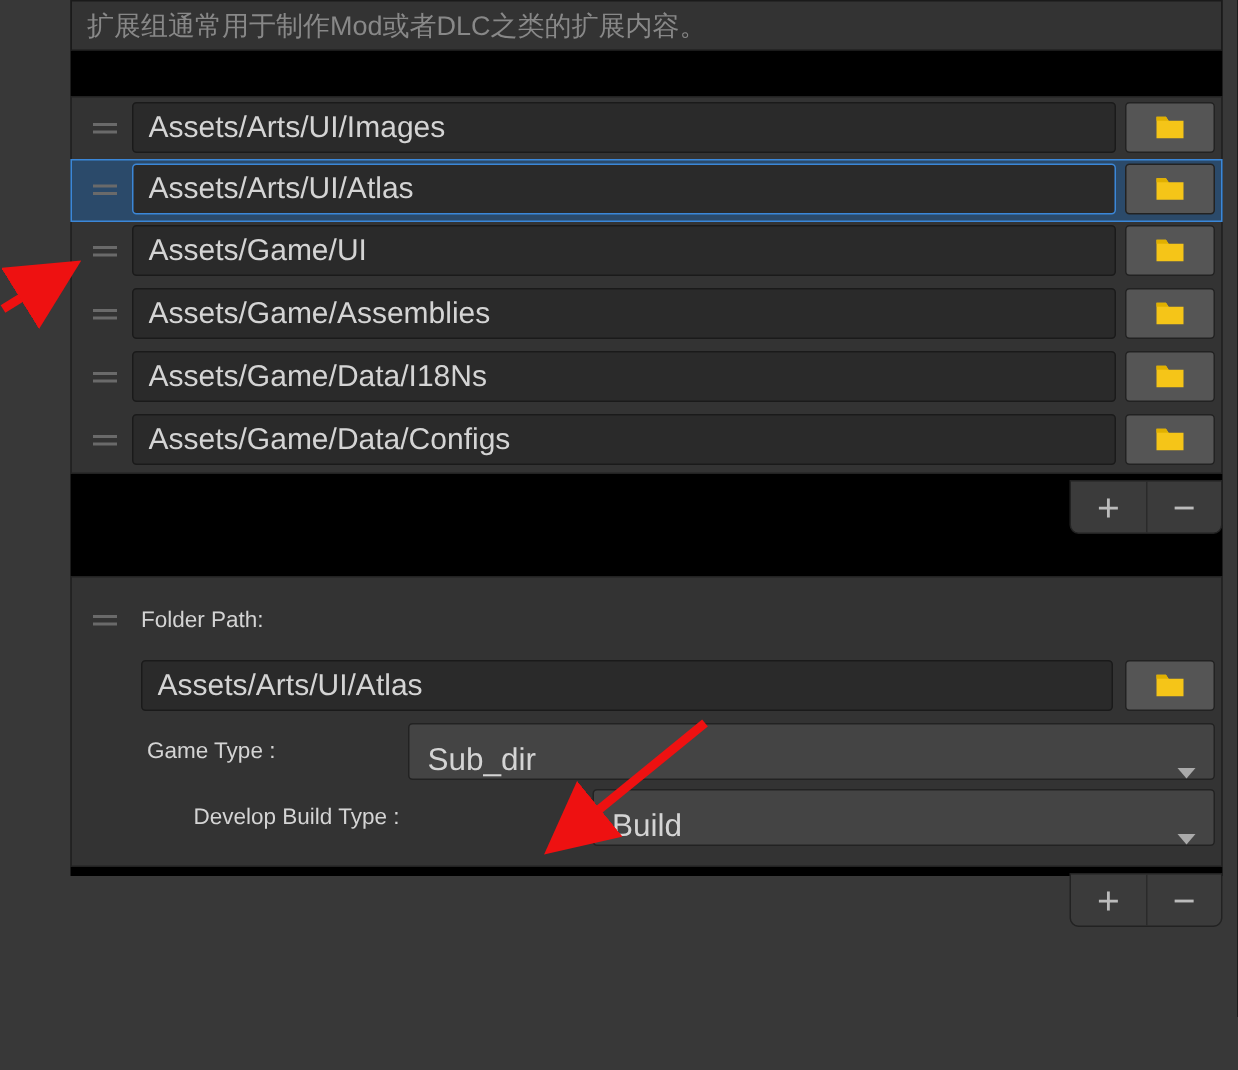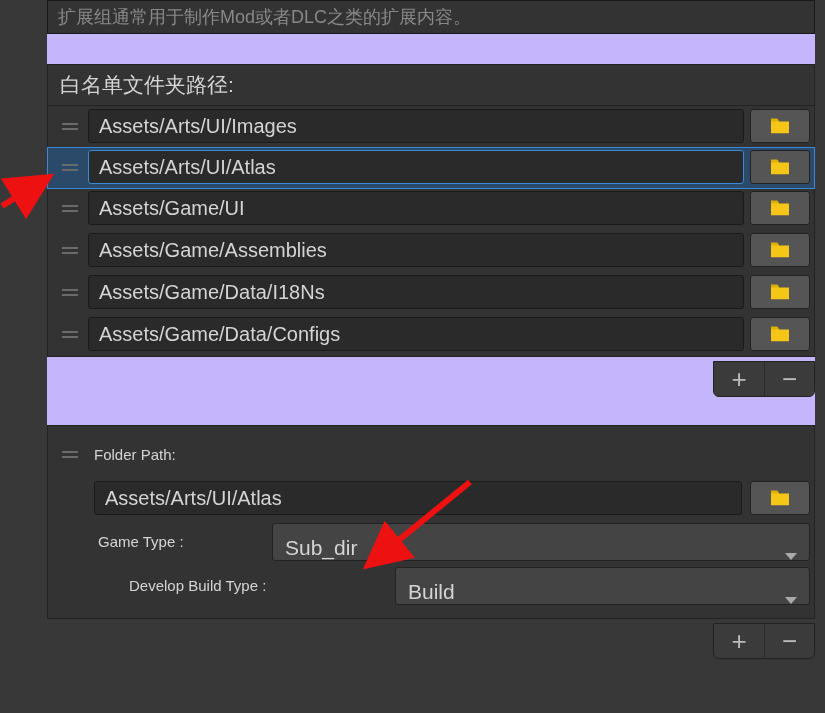--- a/index.html
+++ b/index.html
@@ -6,21 +6,21 @@
   body {
     background: #383838;
     font-family: Arial, sans-serif;
     color: #d4d4d4;
     width: 825px;
     height: 713px;
     overflow: hidden;
     position: relative;
   }
   .main-panel {
-    background: #c4b5fd;
+    background: #000000;
     position: absolute;
     left: 47px;
     top: 0;
     width: 768px;
     height: 584px;
     padding: 0;
   }
   .info-box {
     border: 1px solid #1a1a1a;
     margin: 0 0 30px 0;
@@ -161,21 +161,20 @@
 </head>
 <body>
 
 <div class="main-panel">
 
   <div class="info-box">
     <span>扩展组通常用于制作Mod或者DLC之类的扩展内容。</span>
   </div>
 
   <div class="section-box">
-    <div class="section-header">白名单文件夹路径:</div>
     <div id="whitelist-rows">
         <div class="row">
     <div class="drag-handle">
       <div class="bar"></div>
             <div class="bar"></div>
     </div>
     <input class="path-input" value="Assets/Arts/UI/Images" style="">
     <div class="folder-btn">
       <svg viewBox="0 0 24 20">
         <path fill="#f5c518" d="M2 2h7l2 3h11v13H2z"></path>

